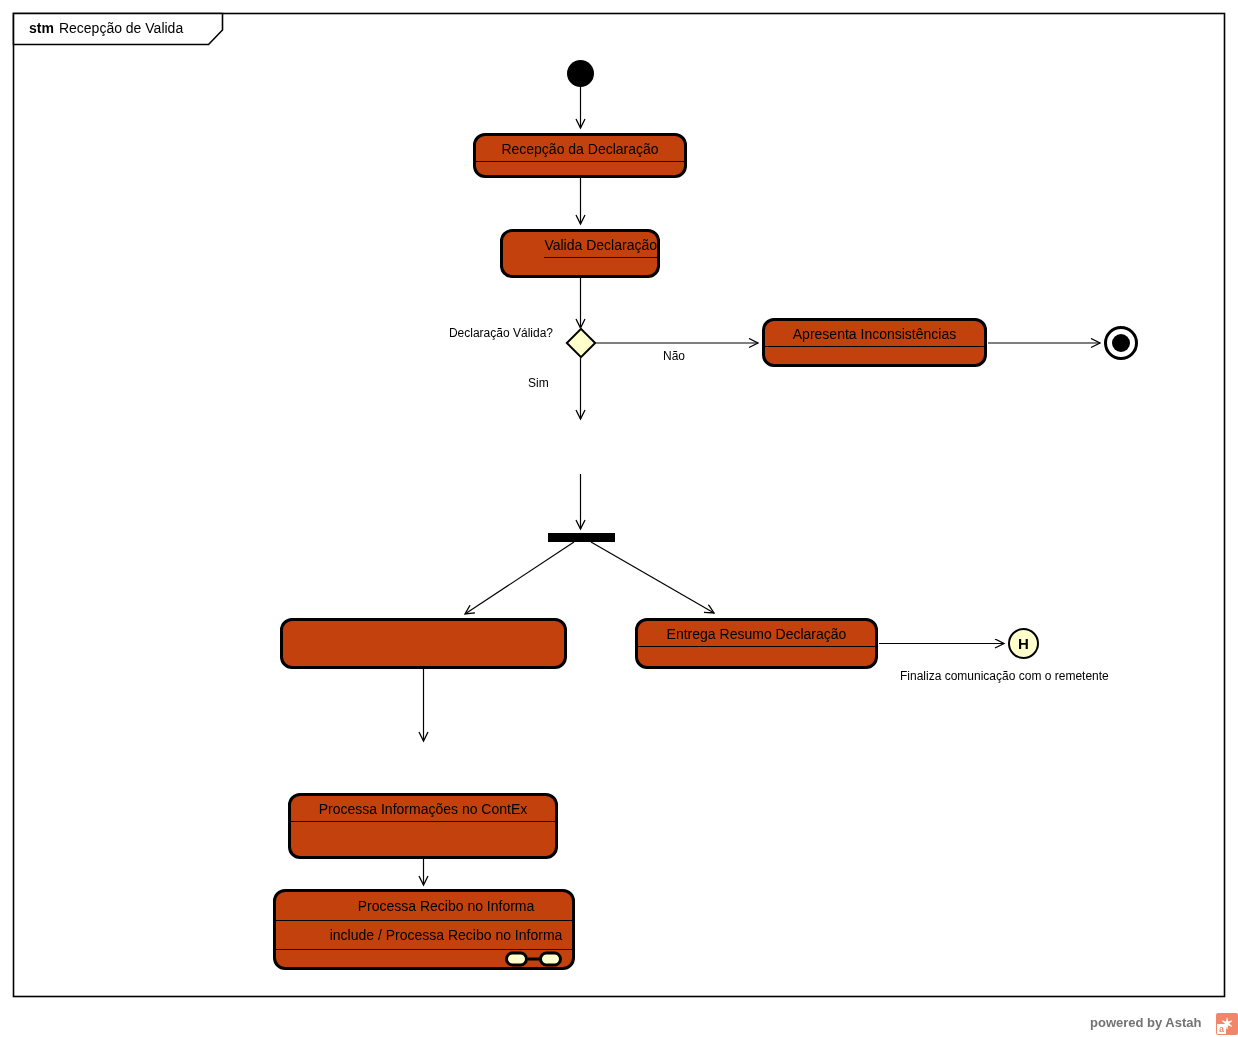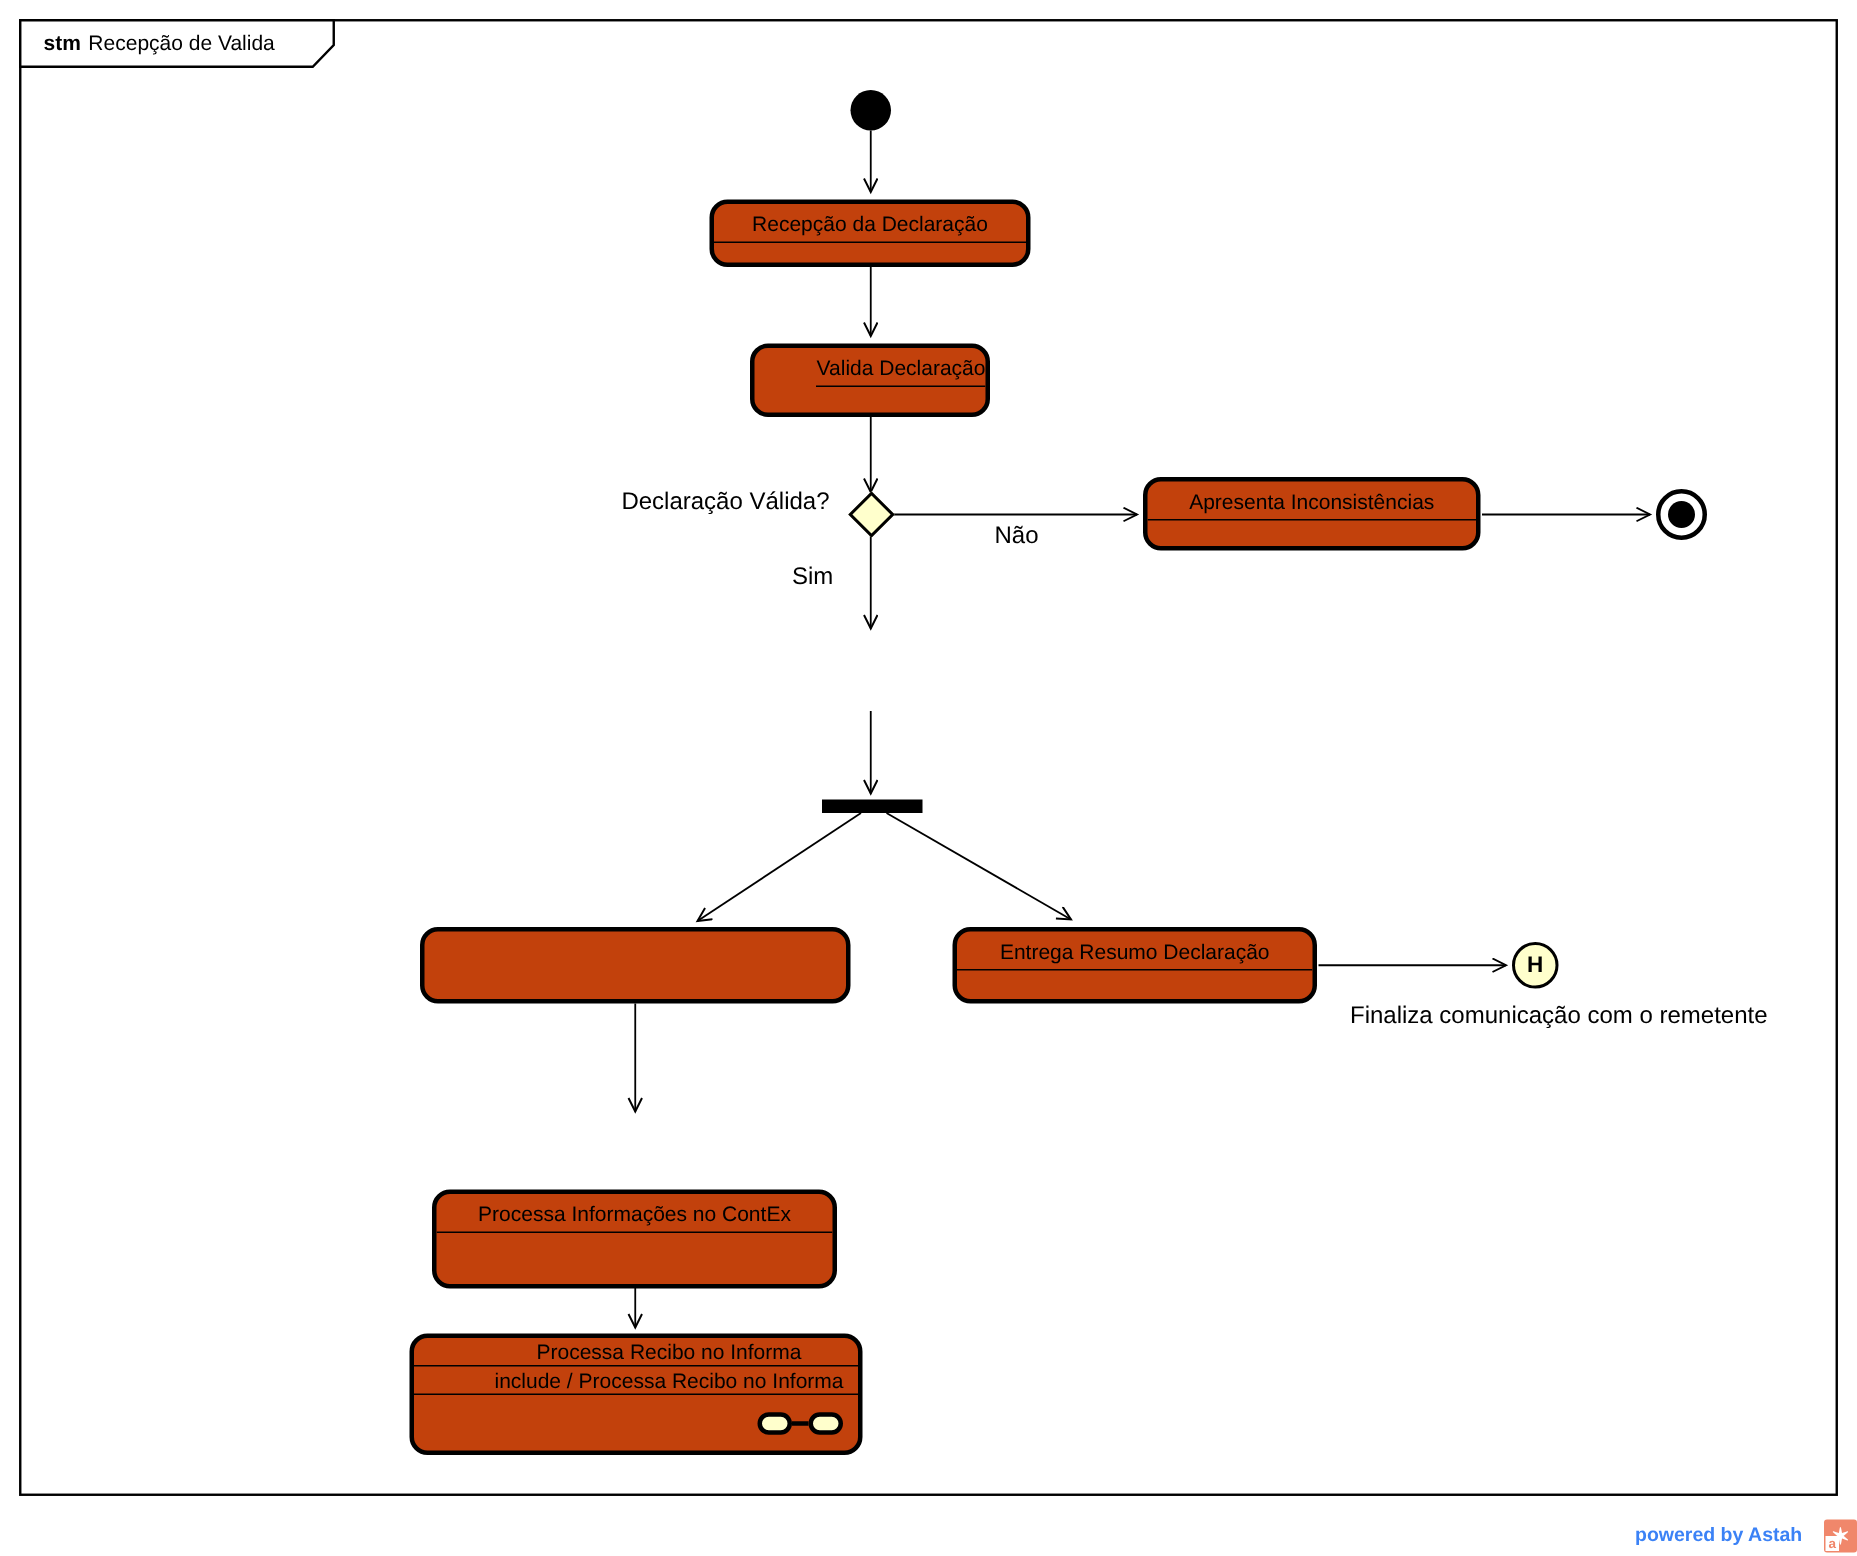--- a/index.html
+++ b/index.html
@@ -23,21 +23,21 @@
   }
   .state-name {
     height:26px; border-bottom:1px solid #000;
     display:flex; align-items:center; justify-content:center;
     font-size:14px; white-space:nowrap;
   }
   .state-strip { flex:1; }
 
   
   .state3 .row {
-    height:19px; border-bottom:1px solid #000;
+    height:29px; border-bottom:1px solid #000;
     display:flex; align-items:center; justify-content:center;
     font-size:14px; white-space:nowrap;padding-left:44px;
   }
   .state3 .bottom { flex:1; border-bottom:none; position:relative; }
   .subicon {
     position:absolute; right:10px; top:50%; transform:translateY(-50%);
     display:flex; align-items:center; height:15px;
   }
   .subicon .oval { width:23px; height:15px; border:3px solid #000; border-radius:8px; background:#FFFFCC; }
   .subicon .link { width:11px; height:3px; background:#000; }
@@ -61,30 +61,30 @@
     background:#000; z-index:2;
   }
   .hnode {
     position:absolute; left:1008px; top:628px; width:31px; height:31px;
     background:#FFFFCC; border:2.5px solid #000; border-radius:50%; z-index:2;
     display:flex; align-items:center; justify-content:center;
     font-size:15px; font-weight:bold;
   }
 
   .edge-label {
-    position:absolute; z-index:3; font-size:16px; white-space:nowrap;
+    position:absolute; z-index:3; font-size:12px; white-space:nowrap;
   }
   #lbl-guard { left:403px; top:326px; width:150px; text-align:right; }
   #lbl-nao   { left:663px; top:349px; }
   #lbl-sim   { left:528px; top:376px; }
   #lbl-fin   { left:900px; top:669px; }
 
   .watermark {
     position:absolute; left:1090px; top:1015px; z-index:3;
-    font-size:13px; font-weight:bold; color:#3b82f6; white-space:nowrap;
+    font-size:13px; font-weight:bold; color:#737373; white-space:nowrap;
   }
   .astah-logo {
     position:absolute; left:1216px; top:1013px; width:22px; height:22px;
     background:#F0876B; z-index:3; border-radius:2px;
     display:flex; align-items:center; justify-content:center;
     color:#fff; font-size:15px; font-weight:bold; overflow:hidden;
   }
   .astah-logo .a-badge {
     position:absolute; left:1px; bottom:1px; width:9px; height:10px;
     background:#fff; color:#F0876B; font-size:9px; font-weight:bold;

